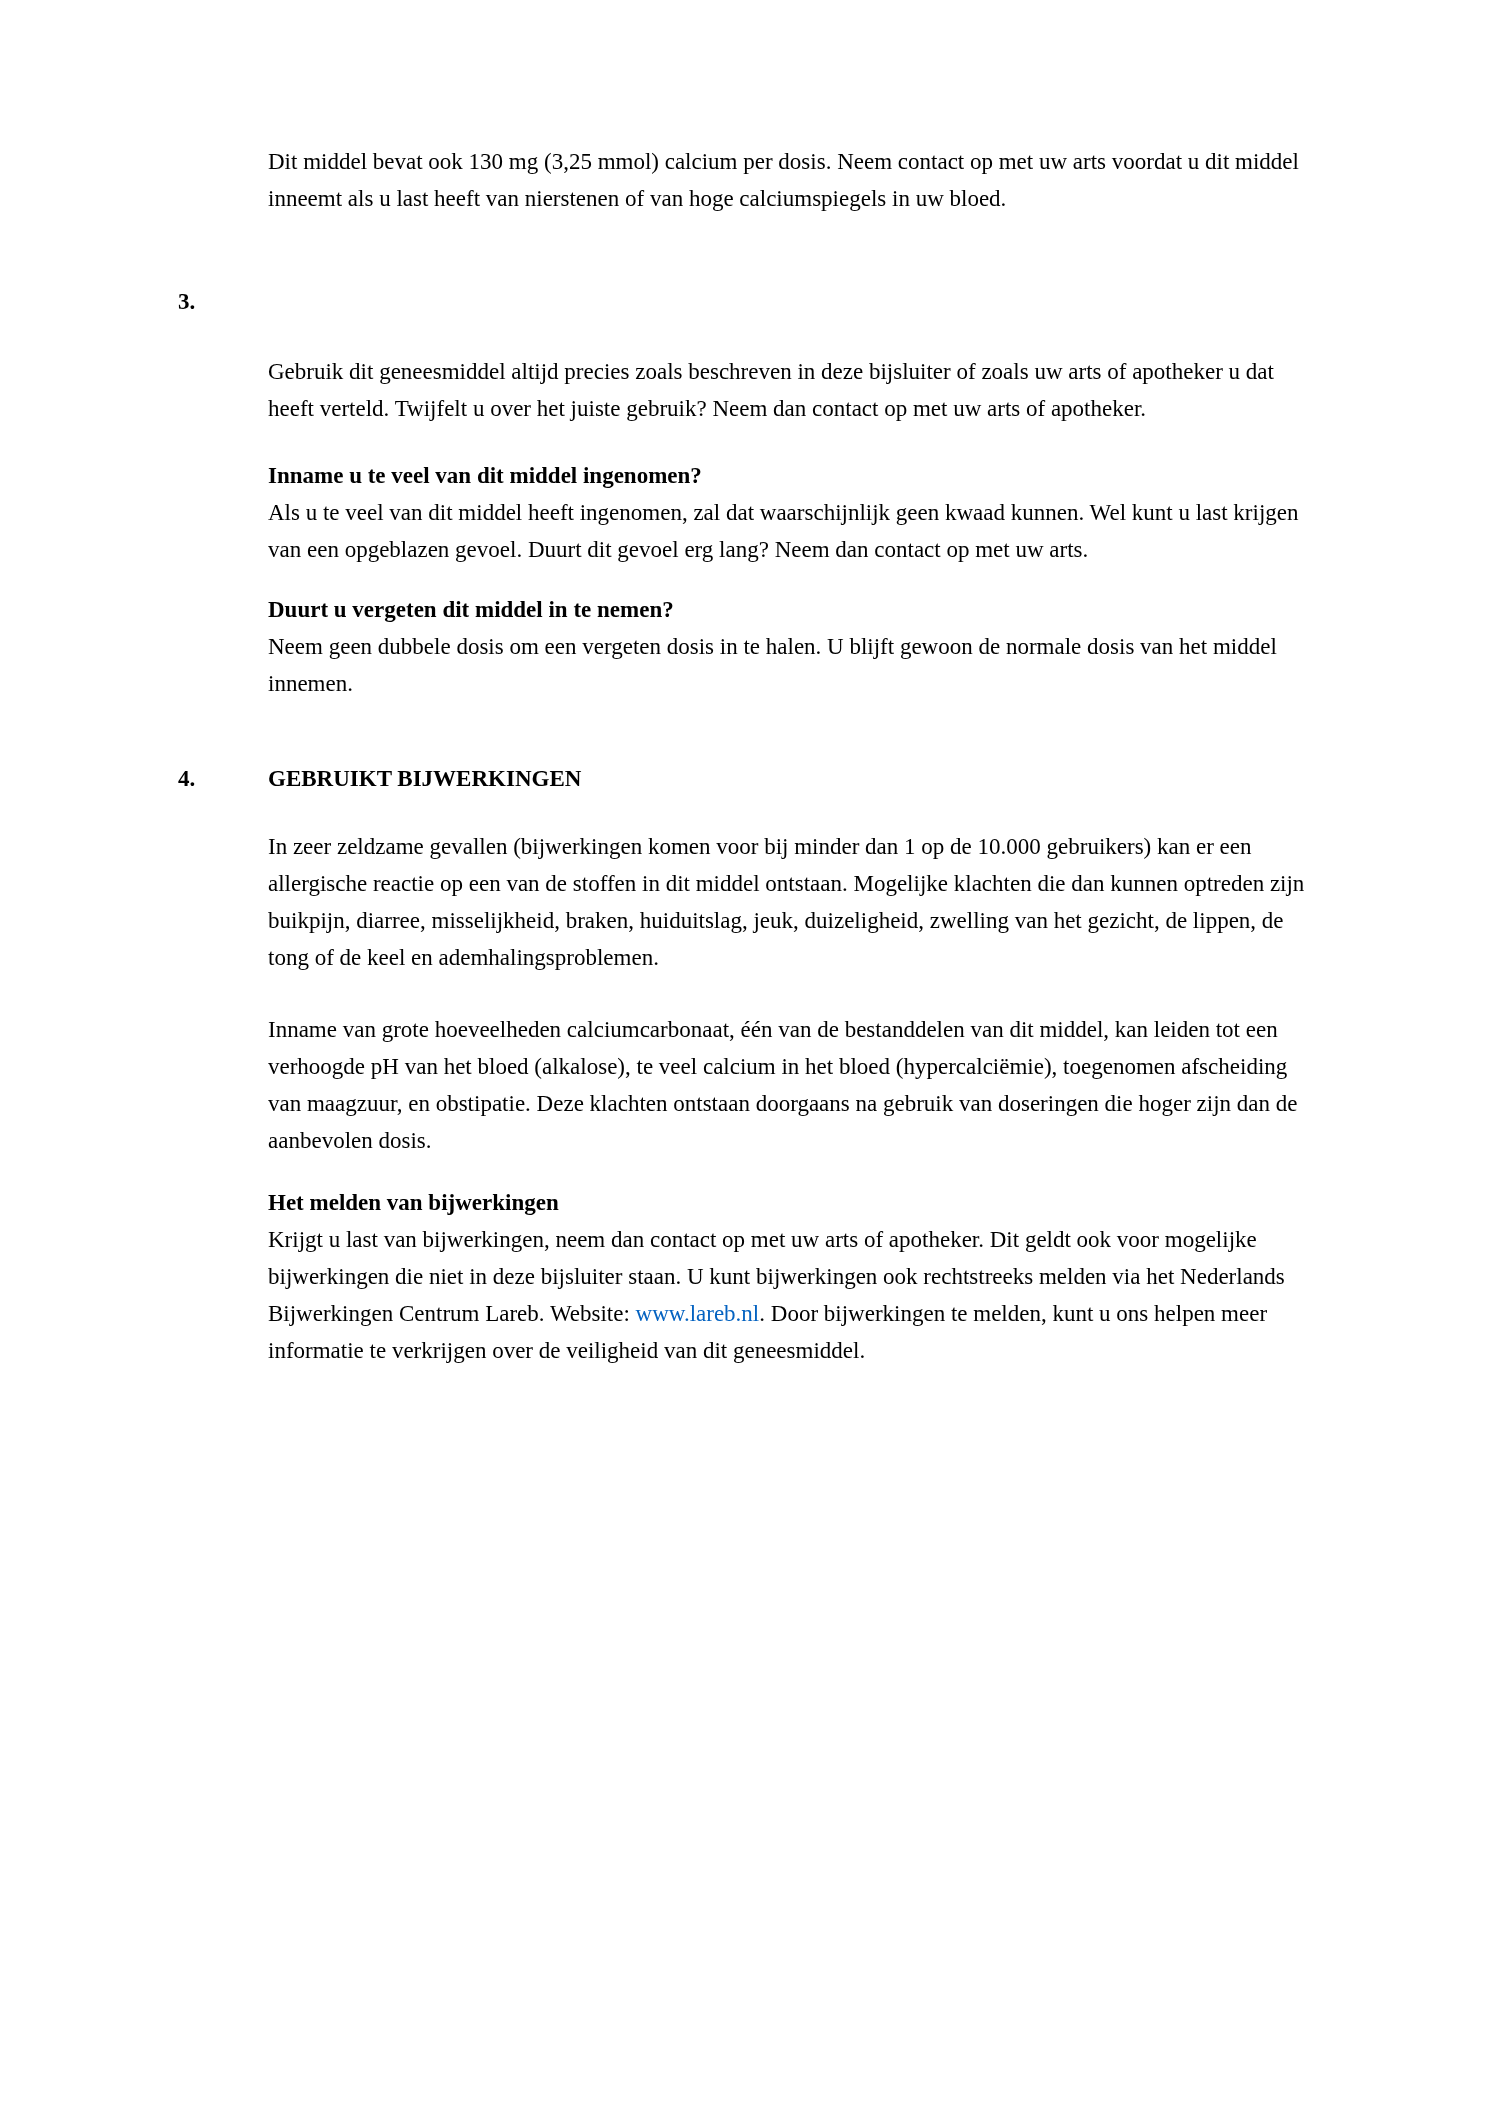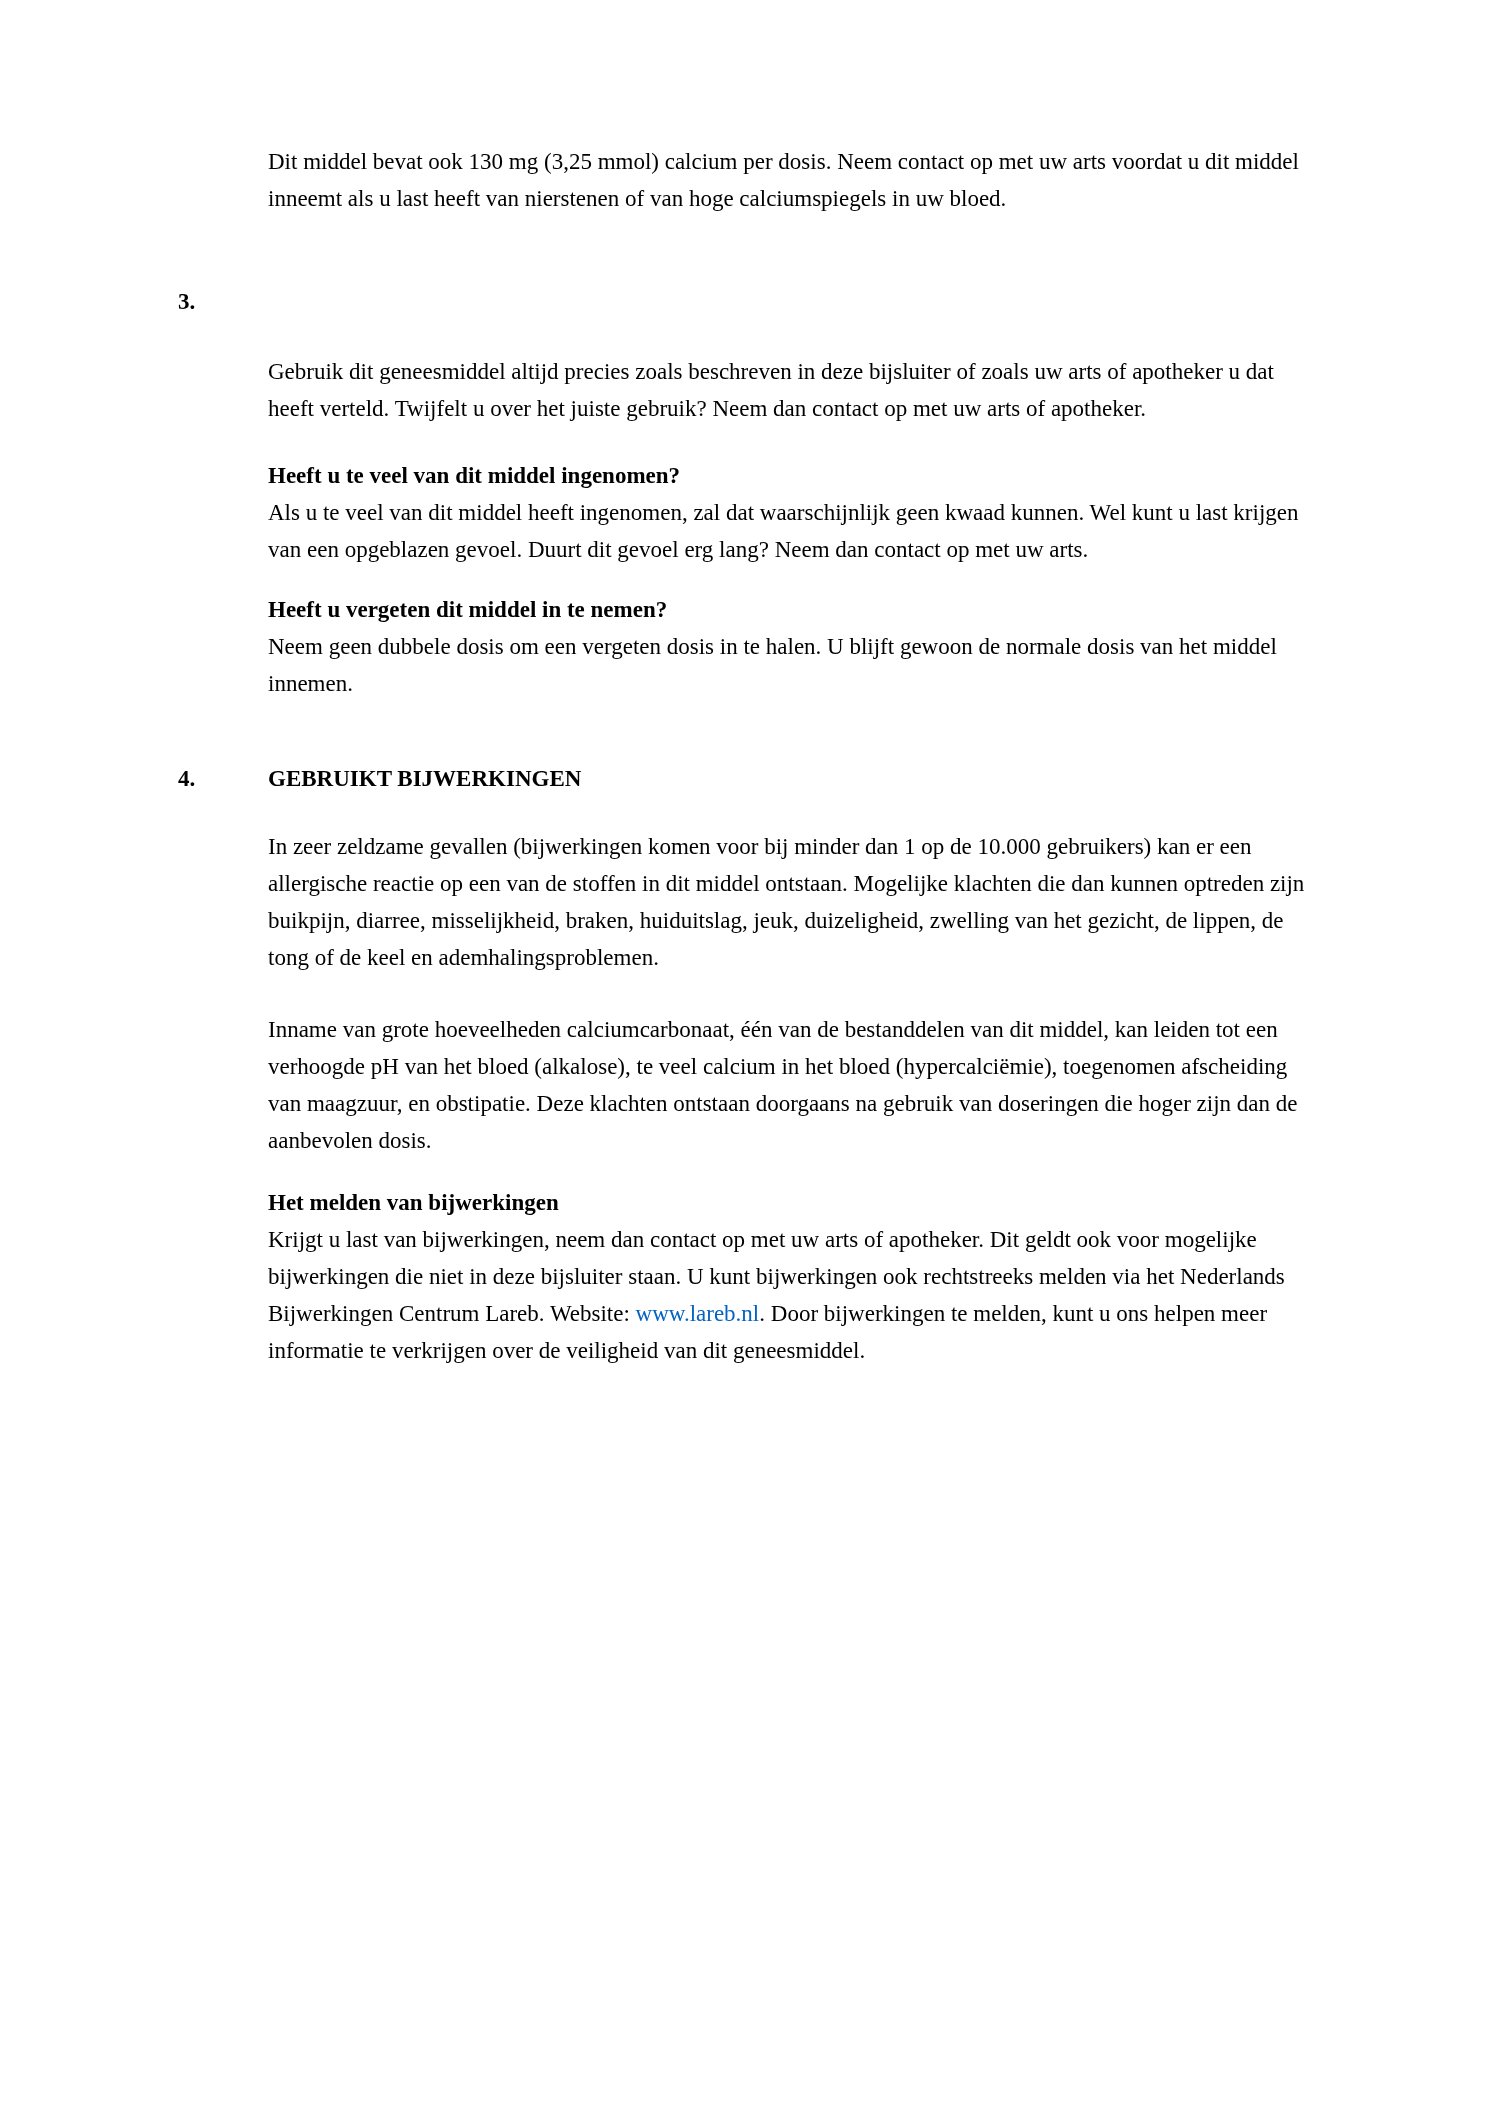--- a/index.html
+++ b/index.html
@@ -51,25 +51,25 @@
 <body>
 
 <div class="page">
   <div class="content">
       <p class="para" style="margin-top: 0px;"><span class="text-run">Dit middel bevat ook 130 mg (3,25 mmol) calcium per dosis. Neem contact op met uw arts voordat u dit middel inneemt als u last heeft van nierstenen of van hoge calciumspiegels in uw bloed.</span></p>
       <div class="num-heading" style="margin-top: 66px;">
         <span class="num">3.</span>
       </div>
       <p class="para" style="margin-top: 33px;"><span class="text-run">Gebruik dit geneesmiddel altijd precies zoals beschreven in deze bijsluiter of zoals uw arts of apotheker u dat heeft verteld. Twijfelt u over het juiste gebruik? Neem dan contact op met uw arts of apotheker.</span></p>
       <div class="para" style="margin-top: 30px;">
-        <div class="para-label">Heeft u te veel van dit middel ingenomen?</div>
+        <div class="para-label">Inname u te veel van dit middel ingenomen?</div>
         <div><span class="text-run">Als u te veel van dit middel heeft ingenomen, zal dat waarschijnlijk geen kwaad kunnen. Wel kunt u last krijgen van een opgeblazen gevoel. Duurt dit gevoel erg lang? Neem dan contact op met uw arts.</span></div>
       </div>
       <div class="para" style="margin-top: 23px;">
-        <div class="para-label">Heeft u vergeten dit middel in te nemen?</div>
+        <div class="para-label">Duurt u vergeten dit middel in te nemen?</div>
         <div><span class="text-run">Neem geen dubbele dosis om een vergeten dosis in te halen. U blijft gewoon de normale dosis van het middel innemen.</span></div>
       </div>
       <div class="num-heading" style="margin-top: 58px;">
         <span class="num">4.</span>
         <span>GEBRUIKT BIJWERKINGEN</span>
       </div>
       <p class="para" style="margin-top: 31px;"><span class="text-run">In zeer zeldzame gevallen (bijwerkingen komen voor bij minder dan 1 op de 10.000 gebruikers) kan er een allergische reactie op een van de stoffen in dit middel ontstaan. Mogelijke klachten die dan kunnen optreden zijn buikpijn, diarree, misselijkheid, braken, huiduitslag, jeuk, duizeligheid, zwelling van het gezicht, de lippen, de tong of de keel en ademhalingsproblemen.</span></p>
       <p class="para" style="margin-top: 35px;"><span class="text-run">Inname van grote hoeveelheden calciumcarbonaat, één van de bestanddelen van dit middel, kan leiden tot een verhoogde pH van het bloed (alkalose), te veel calcium in het bloed (hypercalciëmie), toegenomen afscheiding van maagzuur, en obstipatie. Deze klachten ontstaan doorgaans na gebruik van doseringen die hoger zijn dan de aanbevolen dosis.</span></p>
       <div class="para" style="margin-top: 25px;">
         <div class="para-label">Het melden van bijwerkingen</div>

